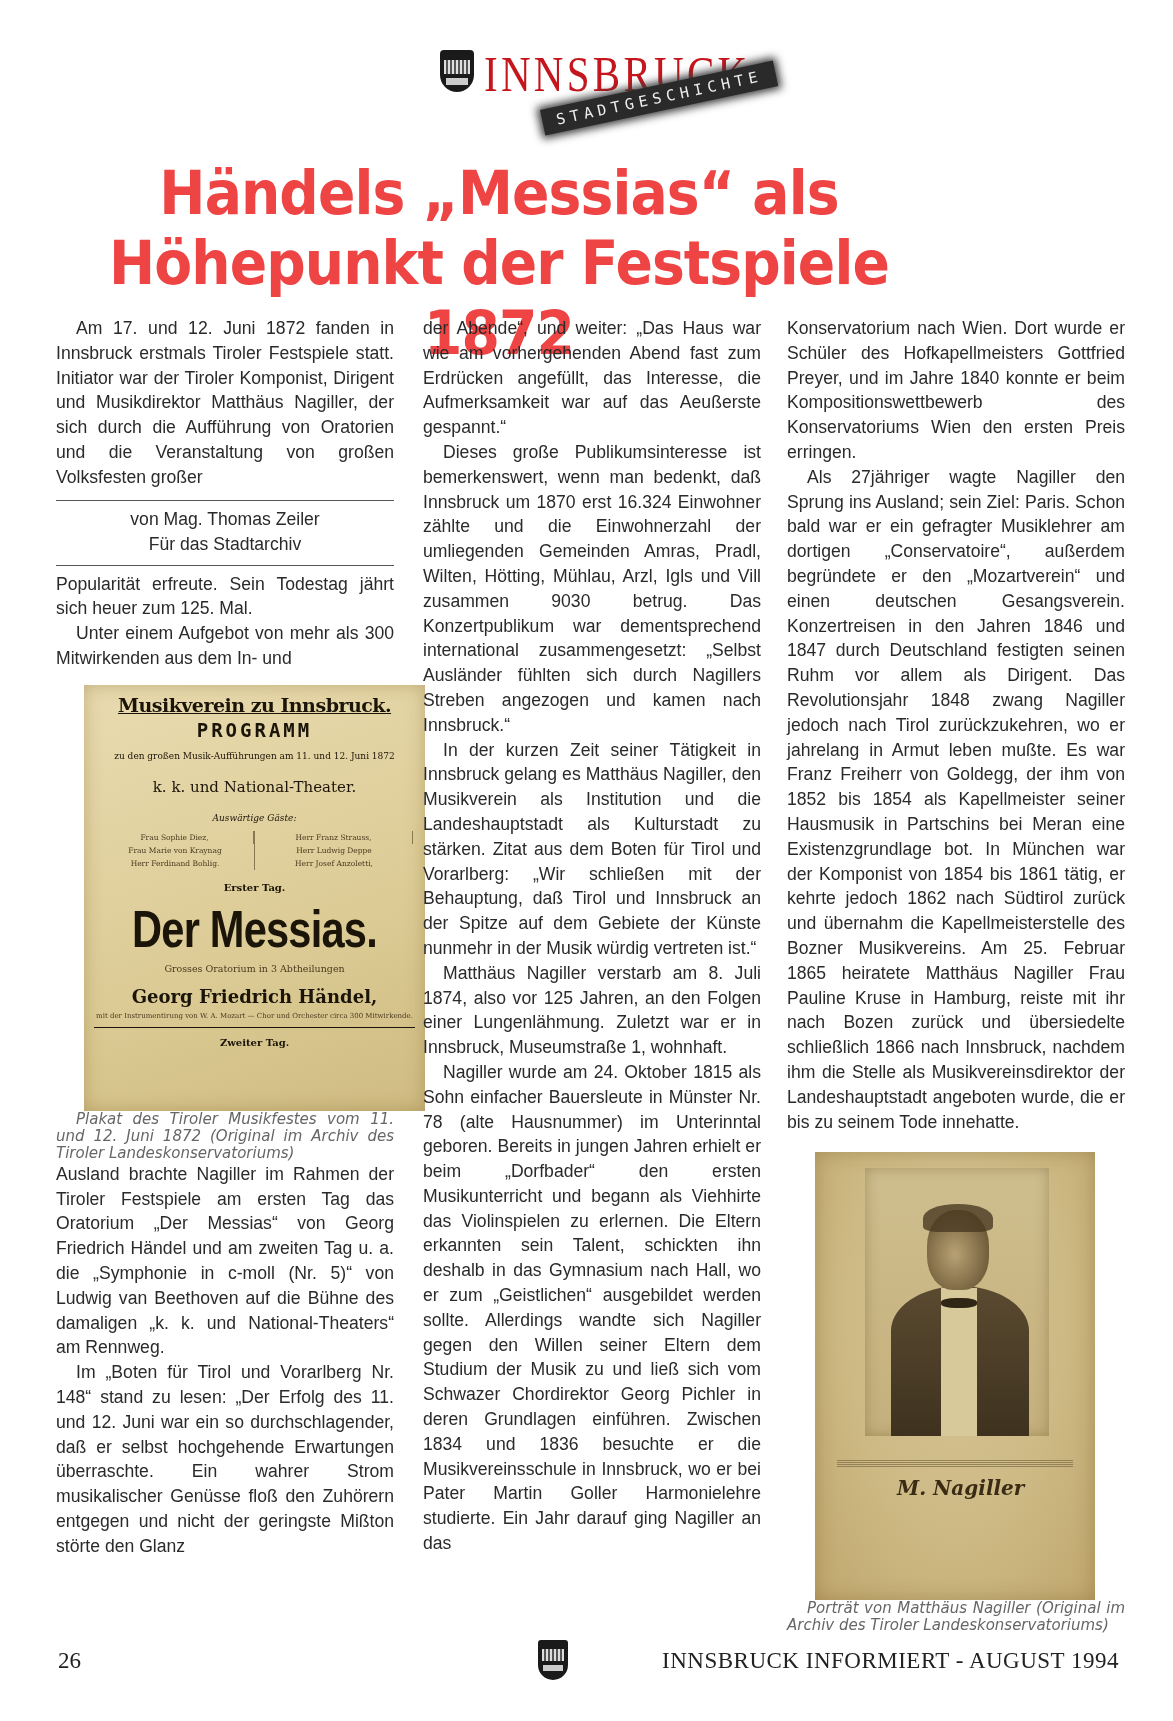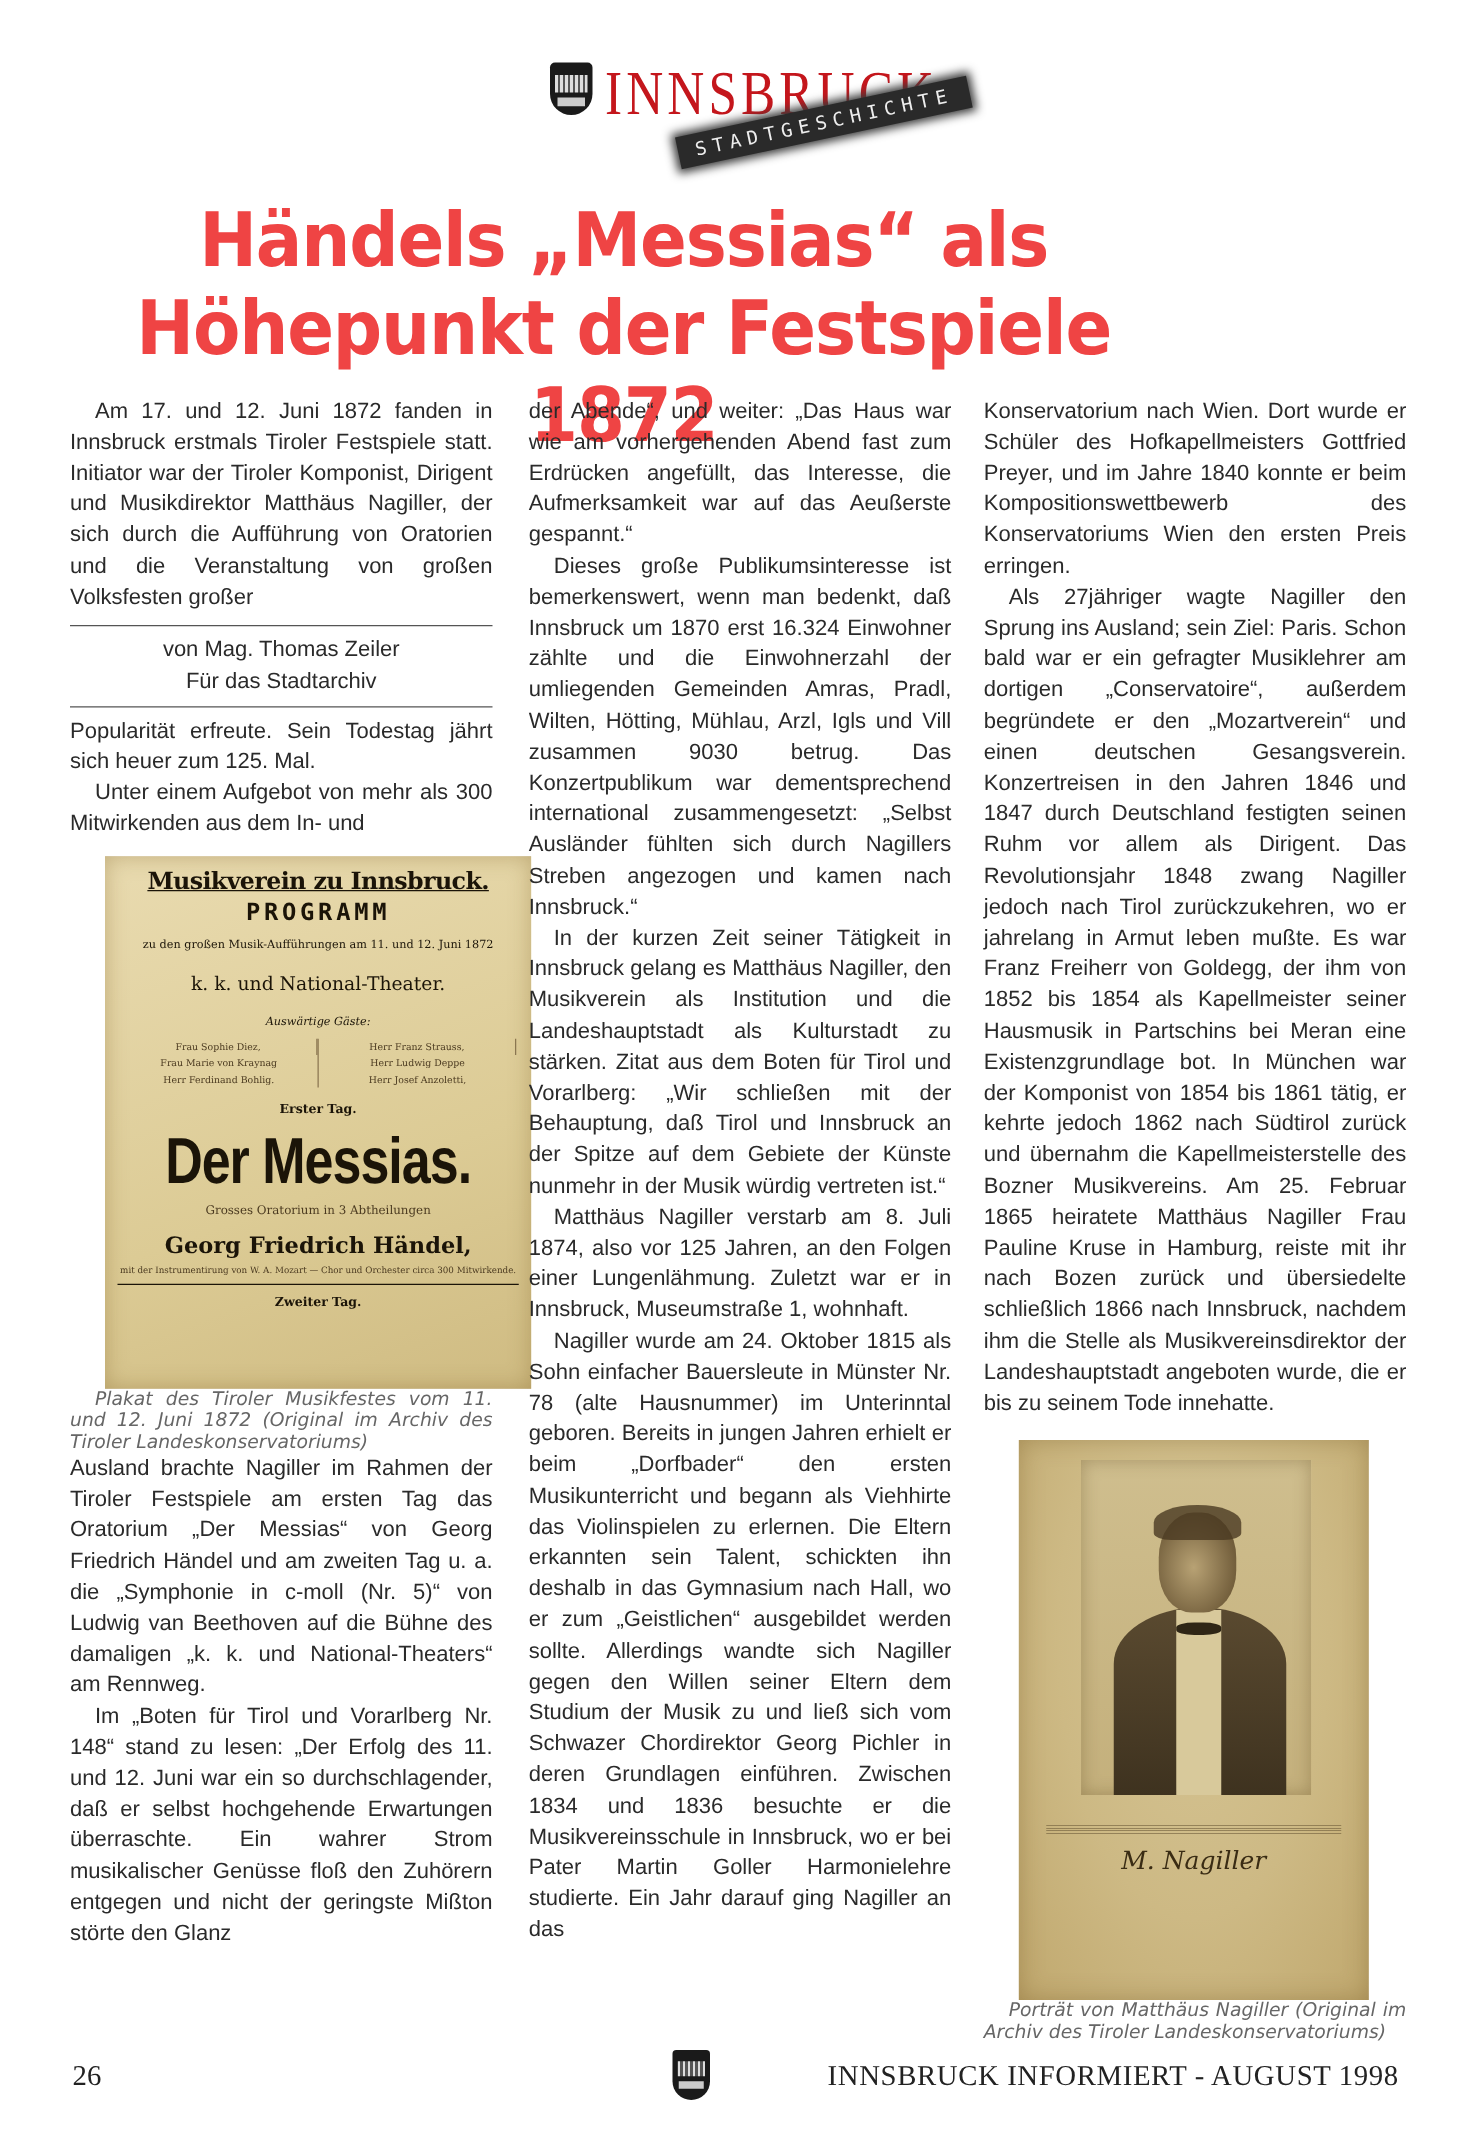--- a/index.html
+++ b/index.html
@@ -35,21 +35,21 @@
   .poster .guests div:first-child { border-right: 1px solid #8a7650; }
   .poster .p6 { font-size: 10px; font-weight: bold; margin-top: 6px; }
   .poster .p7 { font-family: "Liberation Sans", sans-serif; font-weight: bold; font-size: 52px; line-height: 56px; transform: scaleX(0.8); letter-spacing: -1px; }
   .poster .p8 { font-size: 9.5px; color: #4b3a20; }
   .poster .p9 { font-weight: bold; font-size: 18px; margin-top: 4px; }
   .poster .p10 { font-size: 7px; line-height: 9px; padding: 2px 10px; color: #4b3a20; }
   .poster .p11 { font-size: 10px; font-weight: bold; margin-top: 4px; border-top: 1px solid #1b1408; margin-left: 10px; margin-right: 10px; padding-top: 3px; }
 
   .caption { font-family: "DejaVu Sans", sans-serif; font-style: italic; font-size: 15px; line-height: 17px; color: #666; margin: 10px 0 6px; text-align: left; text-indent: 0; }
 
-  .portrait { width: 280px; height: 448px; margin: 18px 0 0 28px; background: radial-gradient(ellipse at 50% 35%, #d6c595 0%, #cdb984 55%, #c0a86e 100%); position: relative; box-shadow: inset 0 0 20px rgba(110,80,30,0.35); }
+  .portrait { width: 280px; height: 448px; margin: 18px 0 0 28px; background: radial-gradient(ellipse at 50% 35%, #d6c595 0%, #cdb984 55%, #c0a86e 100%); position: relative; box-shadow: inset 0 0 20px rgba(110,80,30,0.35); font-weight: bold; }
   .portrait .inner { position: absolute; left: 50px; top: 16px; width: 184px; height: 268px; background: linear-gradient(180deg, #cfbe8e, #c4b07c); box-shadow: inset 0 0 14px rgba(90,65,25,0.35); }
   .portrait .head { position: absolute; left: 62px; top: 42px; width: 62px; height: 80px; border-radius: 45% 45% 42% 42%; background: radial-gradient(ellipse at 45% 55%, #b8a274, #6e5a38 75%); }
   .portrait .hair { position: absolute; left: 58px; top: 36px; width: 70px; height: 28px; border-radius: 50% 50% 20% 20%; background: #4a3a22; opacity: 0.8; }
   .portrait .body { position: absolute; left: 26px; top: 118px; width: 138px; height: 150px; border-radius: 50% 50% 0 0 / 30% 30% 0 0; background: linear-gradient(180deg, #5a4a30, #3e321f); }
   .portrait .shirt { position: absolute; left: 76px; top: 120px; width: 36px; height: 148px; background: #d8c99b; }
   .portrait .tie { position: absolute; left: 76px; top: 130px; width: 36px; height: 10px; background: #2f2616; border-radius: 40%; }
   .portrait .notes { position: absolute; left: 22px; top: 298px; width: 236px; height: 40px; }
   .portrait .staff { position: absolute; left: 0; top: 10px; width: 236px; height: 8px; background: repeating-linear-gradient(180deg, #6e5c3a 0 1px, transparent 1px 2px); opacity: 0.6; }
   .portrait .sig { position: absolute; left: 60px; top: 26px; font-family: "DejaVu Serif", serif; font-style: italic; font-size: 20px; color: #3a2c14; }
 
@@ -137,13 +137,13 @@
     <div class="notes">
       <div class="staff"></div>
       <div class="sig">M. Nagiller</div>
     </div>
   </div>
   <p class="caption">Porträt von Matthäus Nagiller (Original im Archiv des Tiroler Landeskonservatoriums)</p>
 </div>
 
 <div class="footer-num">26</div>
 <div class="footer-crest"></div>
-<div class="footer-title">INNSBRUCK INFORMIERT - AUGUST 1998</div>
+<div class="footer-title">INNSBRUCK INFORMIERT - AUGUST 1994</div>
 
 </body></html>

